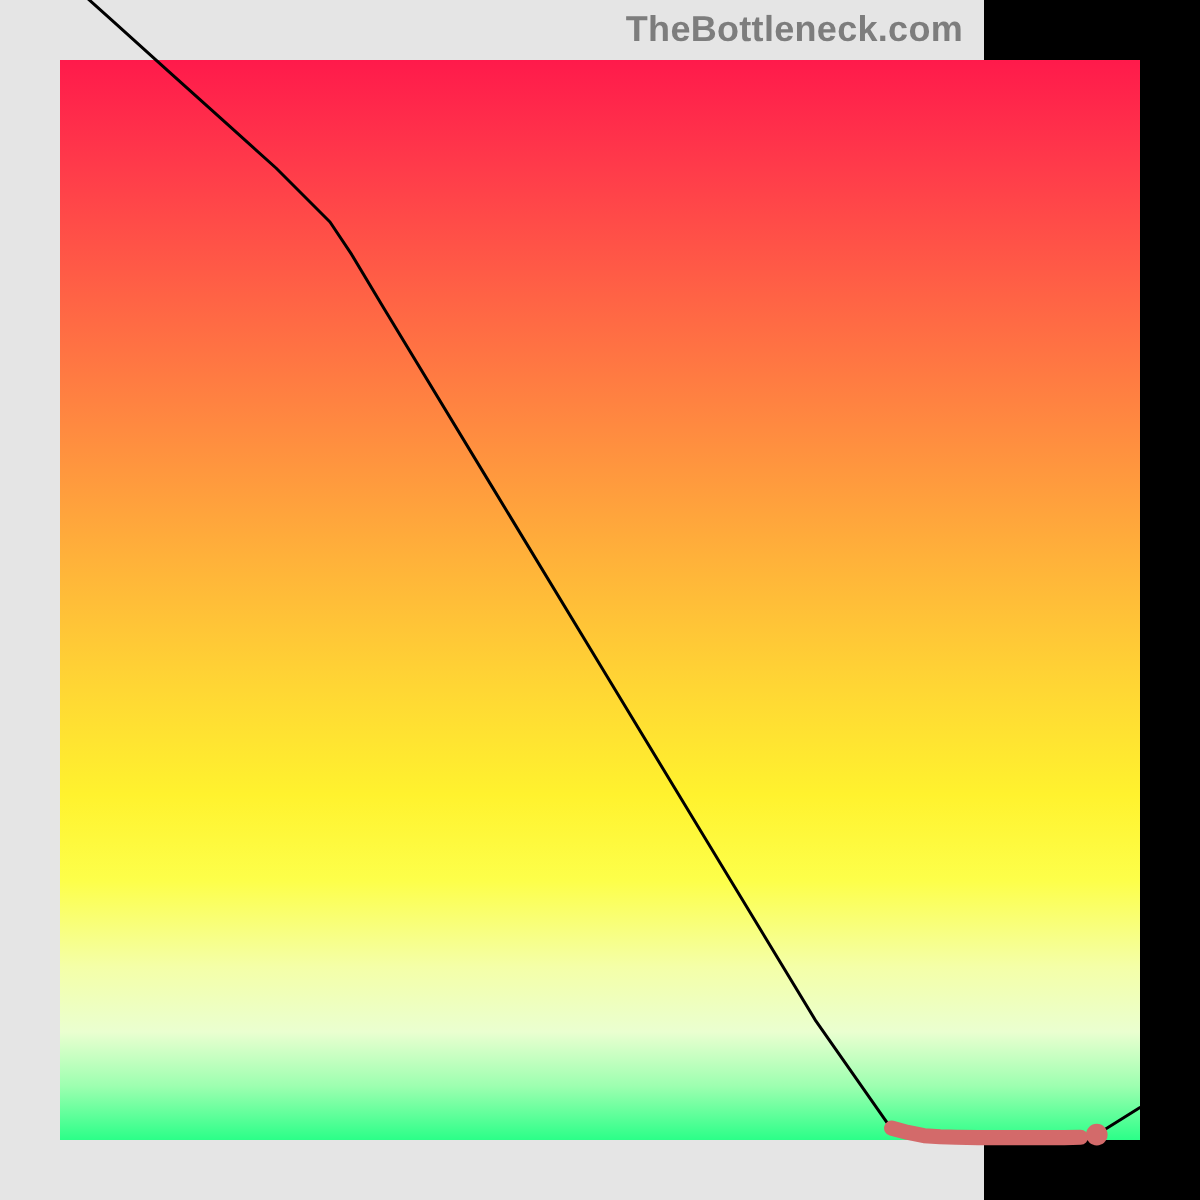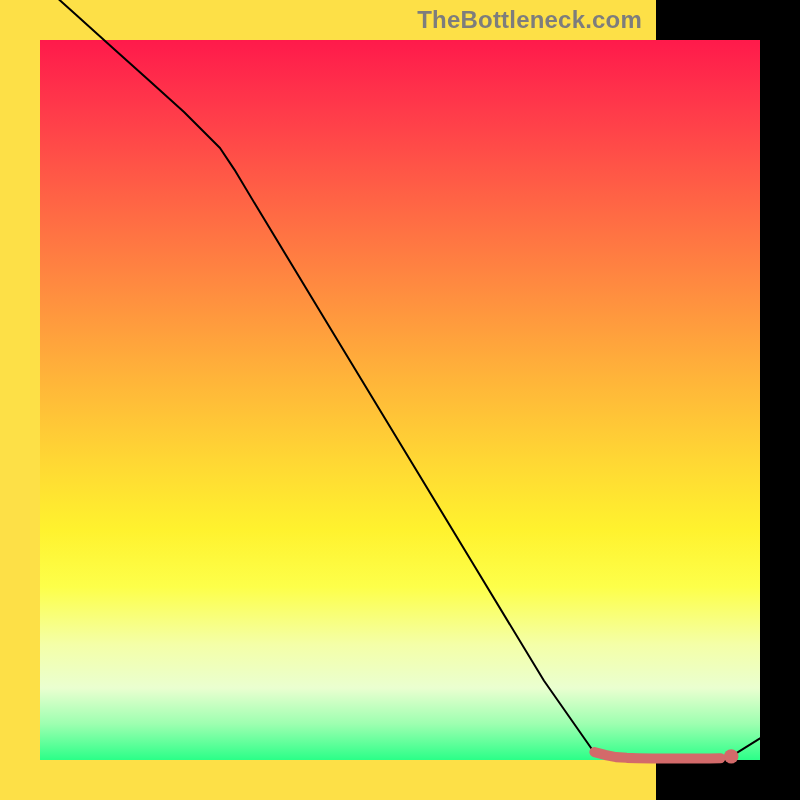--- a/index.html
+++ b/index.html
@@ -8,21 +8,21 @@
     width: 800px;
     height: 800px;
     overflow: hidden;
     background: #000;
     font-family: Arial, Helvetica, sans-serif;
   }
   .stage {
     position: relative;
     width: 656px;
     height: 800px;
-    background: #fde047;
+    background: #e5e5e5;
   }
   .plot {
     position: absolute;
     left: 40px;
     top: 40px;
     width: 720px;
     height: 720px;
     background: linear-gradient(to bottom,
       #ff1a4b 0%,
       #ff3b4a 10%,

